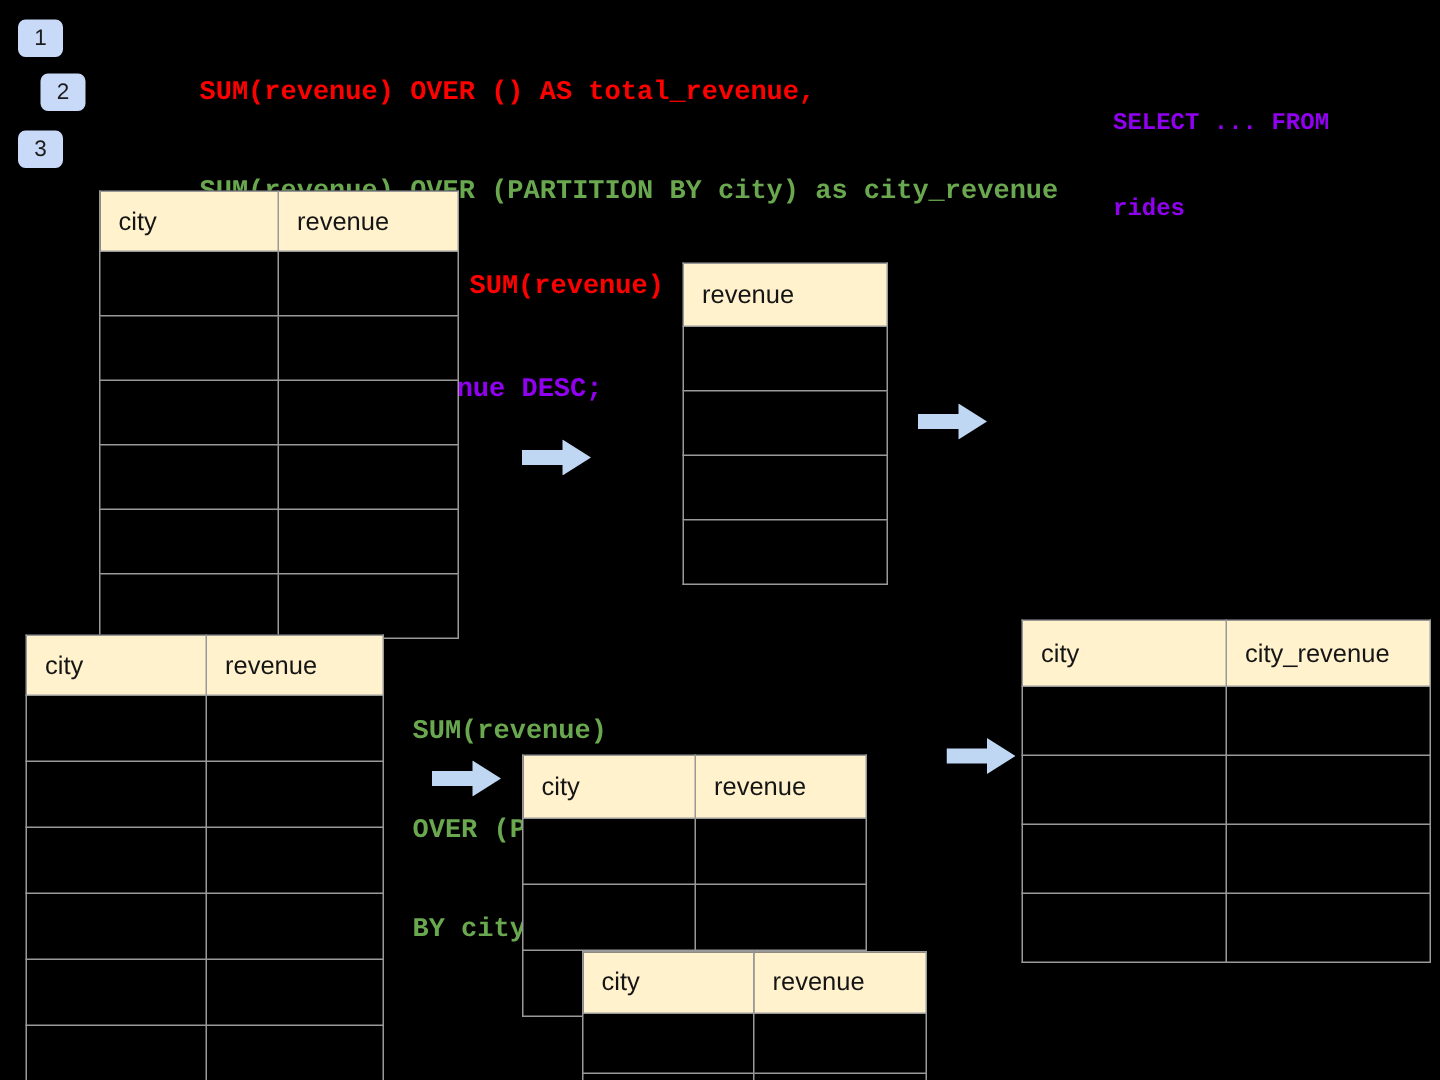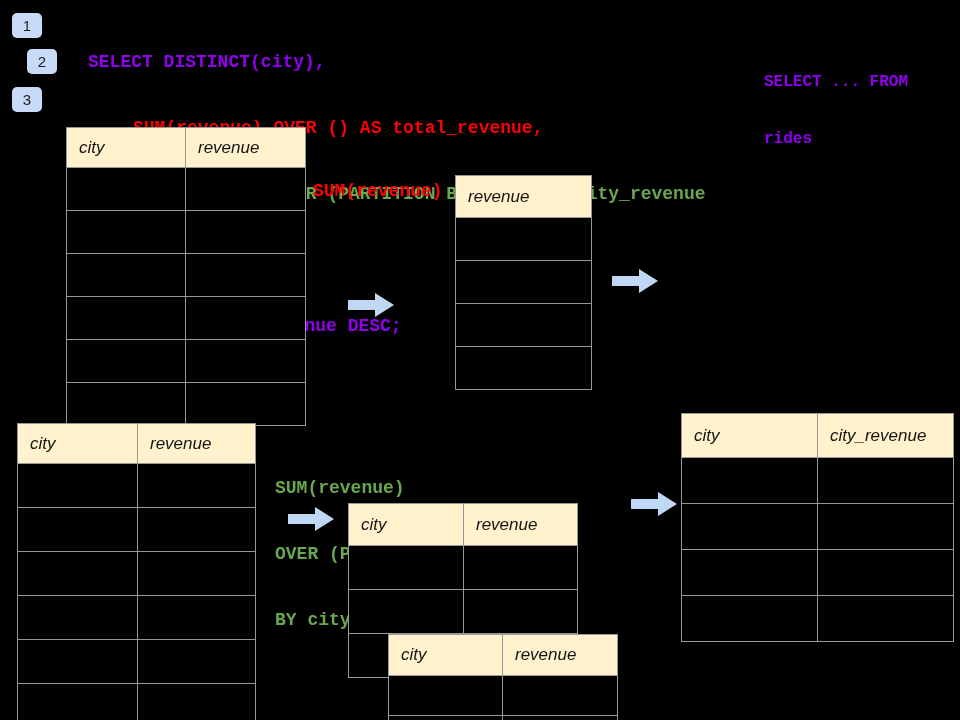--- a/index.html
+++ b/index.html
@@ -22,21 +22,21 @@
   .c-purple{color:var(--purple,#9100f0);}
   .c-red{color:var(--red,#ff0000);}
   .c-green{color:var(--green,#6aa84f);}
   .side-note{font:bold 16px "Liberation Mono",monospace;line-height:19px;}
 
   
   .tbl{position:absolute;border-collapse:collapse;table-layout:fixed;background:#000;}
   .tbl th{background:var(--header_bg,#fff2cc);color:#151515;
           font:17px "Liberation Sans",sans-serif;font-weight:400;
           text-align:left;padding:0 0 0 12px;}
-  .tbl th,.tbl td{border:1px solid var(--border,#999);font-style:italic;}
+  .tbl th,.tbl td{border:1px solid var(--border,#999);}
   #tbl-source-top{left:66px;top:127px;width:239px;}
   #tbl-source-top th{height:39px;} #tbl-source-top td{height:40px;}
   #tbl-total-result{left:455px;top:175px;width:136px;}
   #tbl-total-result th{height:41px;} #tbl-total-result td{height:40px;}
   #tbl-source-bottom{left:17px;top:423px;width:238px;}
   #tbl-source-bottom th{height:39px;} #tbl-source-bottom td{height:41px;}
   #tbl-partition-front{left:348px;top:503px;width:229px;}
   #tbl-partition-front th{height:41px;} #tbl-partition-front td{height:41px;}
   #tbl-partition-back{left:388px;top:634px;width:229px;z-index:5;}
   #tbl-partition-back th{height:40px;} #tbl-partition-back td{height:37px;}
@@ -55,28 +55,27 @@
     <span>1</span>
   </div>
   <div class="badge" style="left:27px;top:49px">
     <span>2</span>
   </div>
   <div class="badge" style="left:12px;top:87px">
     <span>3</span>
   </div>
 
   <div class="code" style="left:88px;top:7px">
-    <div class="ln c-purple">SELECT DISTINCT(city),</div>
     <div class="ln c-red ind2">SUM(revenue) OVER () AS total_revenue,</div>
     <div class="ln c-green ind2">SUM(revenue) OVER (PARTITION BY city) as city_revenue</div>
     <div class="ln c-purple ind1">FROM rides</div>
     <div class="ln c-purple ind1">ORDER by city_revenue DESC;</div>
   </div>
 
-  <div class="code side-note c-purple" style="left:764px;top:35px">
+  <div class="code side-note c-purple" style="left:742px;top:35px">
     <div>SELECT ... FROM</div>
     <div>rides</div>
   </div>
 
   <div class="code c-red" style="left:313px;top:136px">
     <div class="ln">SUM(revenue)</div>
   </div>
 
   <div class="code c-green" style="left:275px;top:433px">
     <div class="ln">SUM(revenue)</div>

